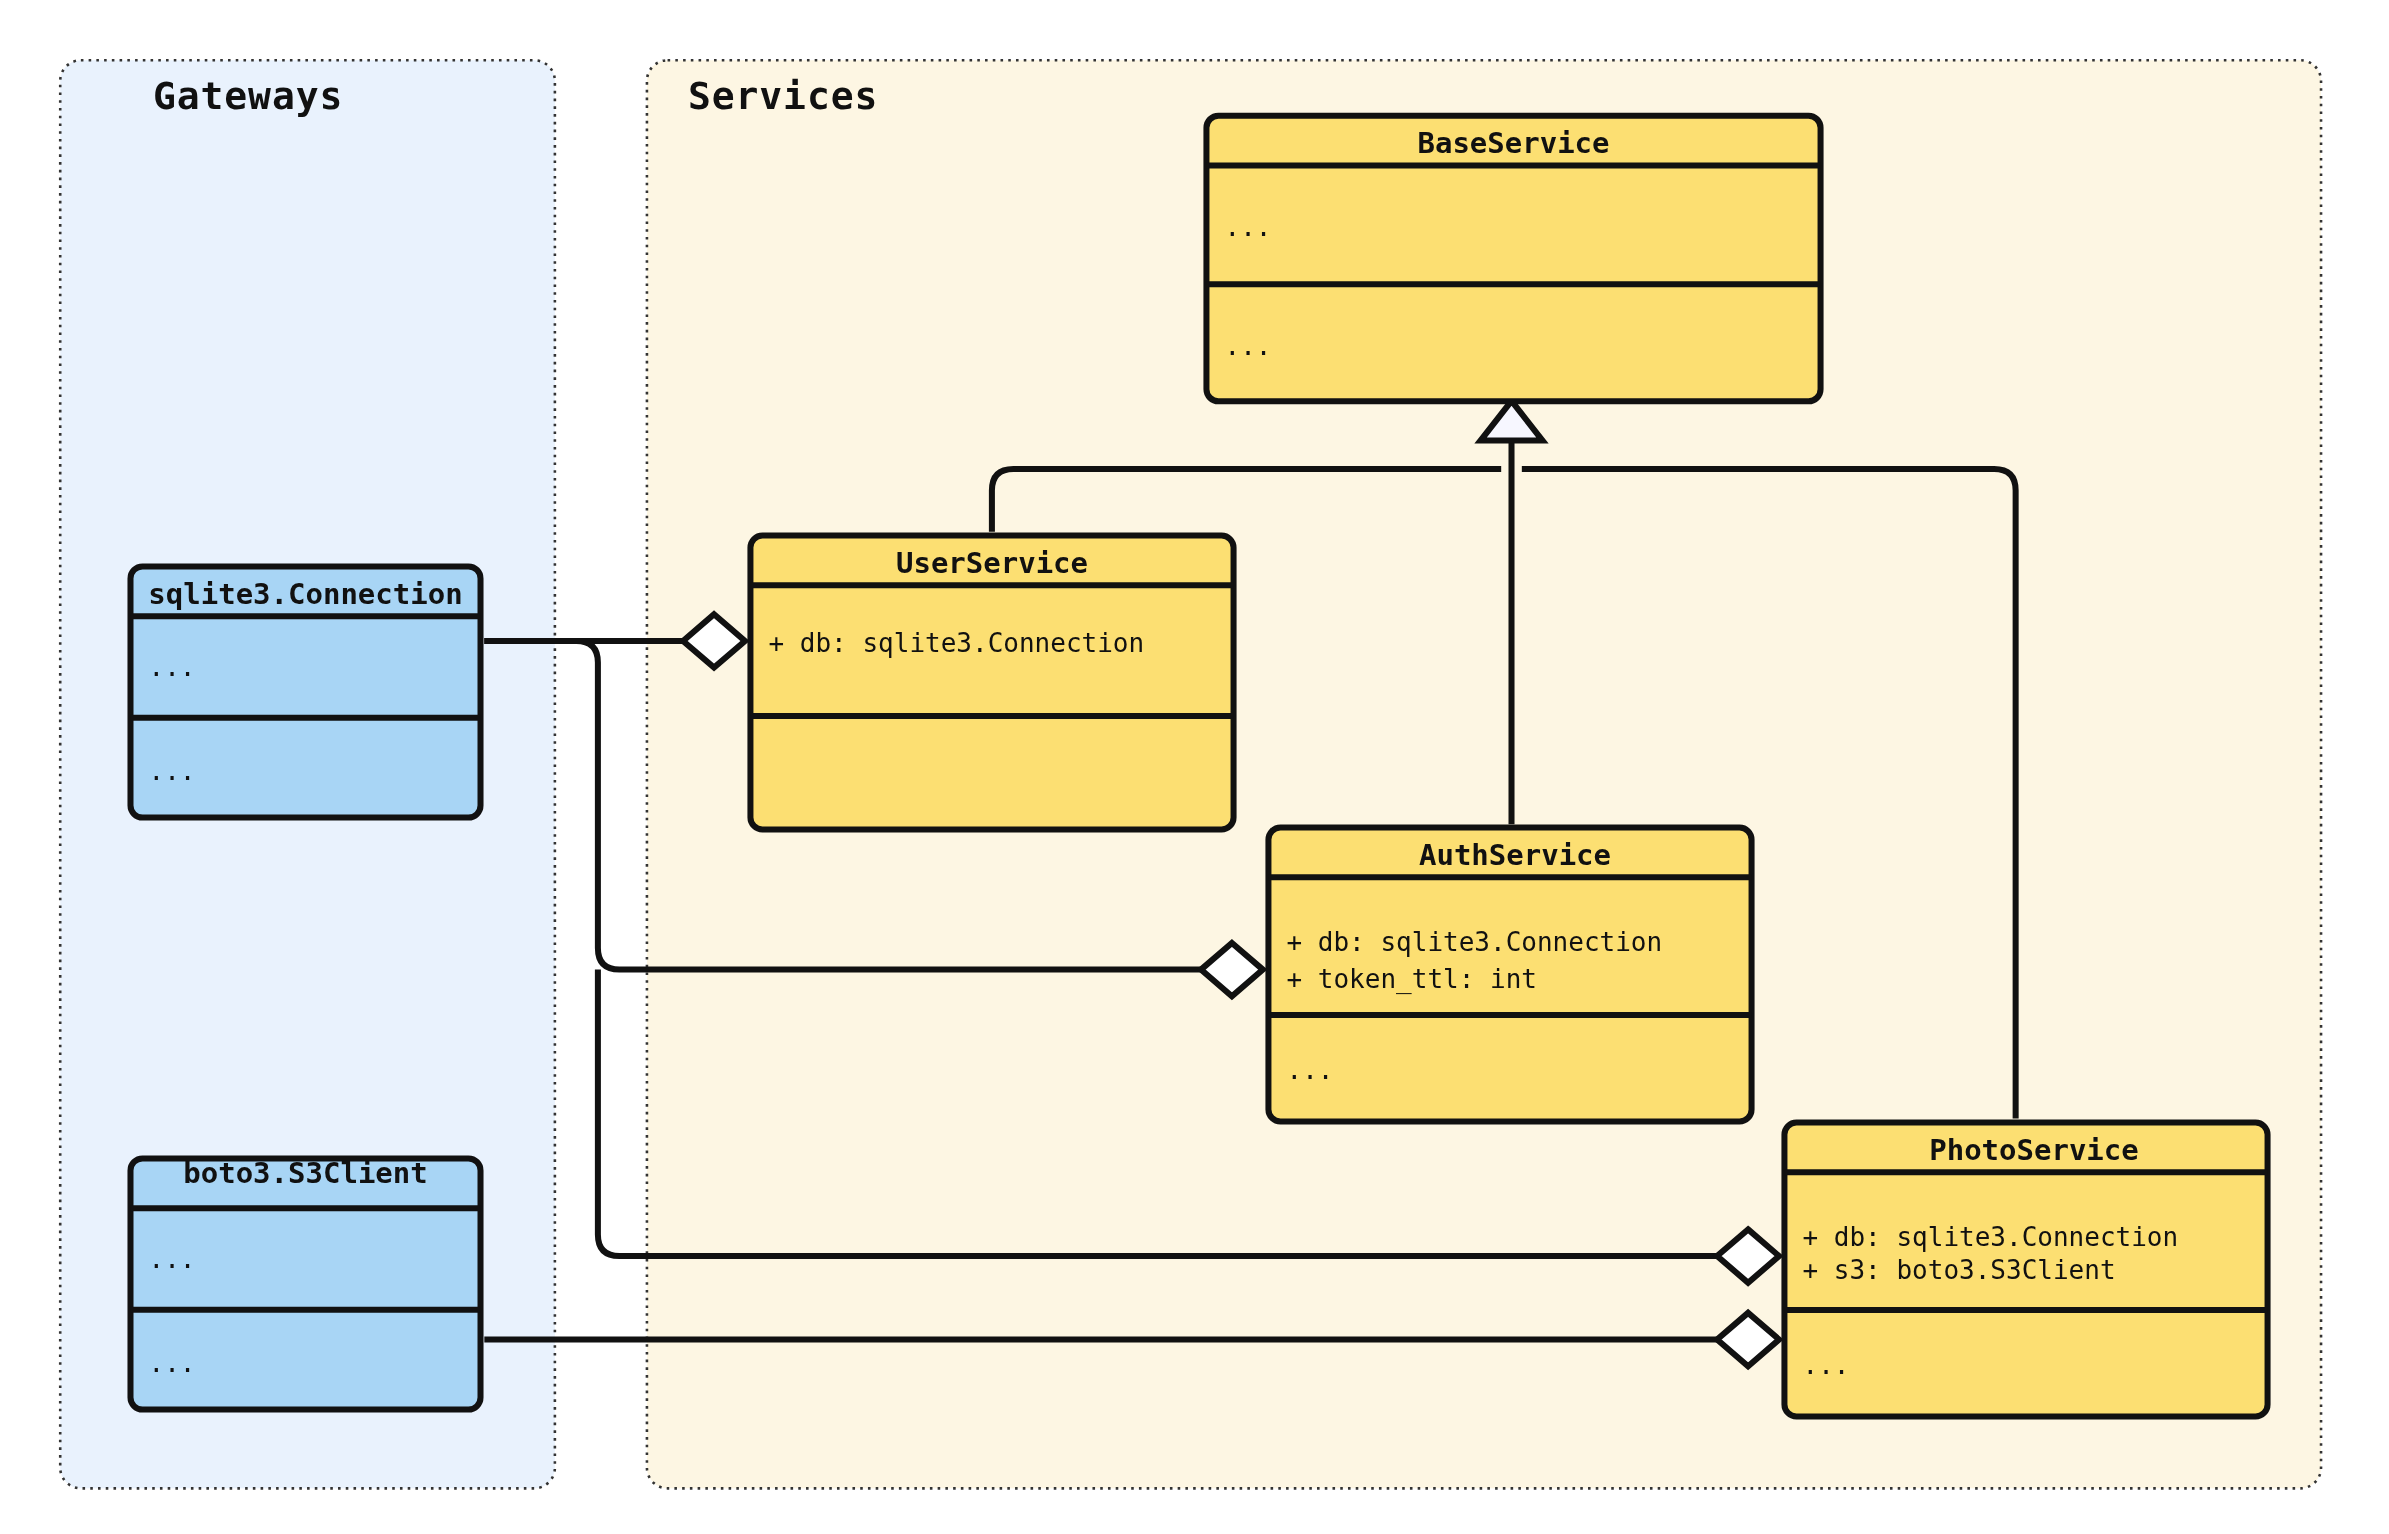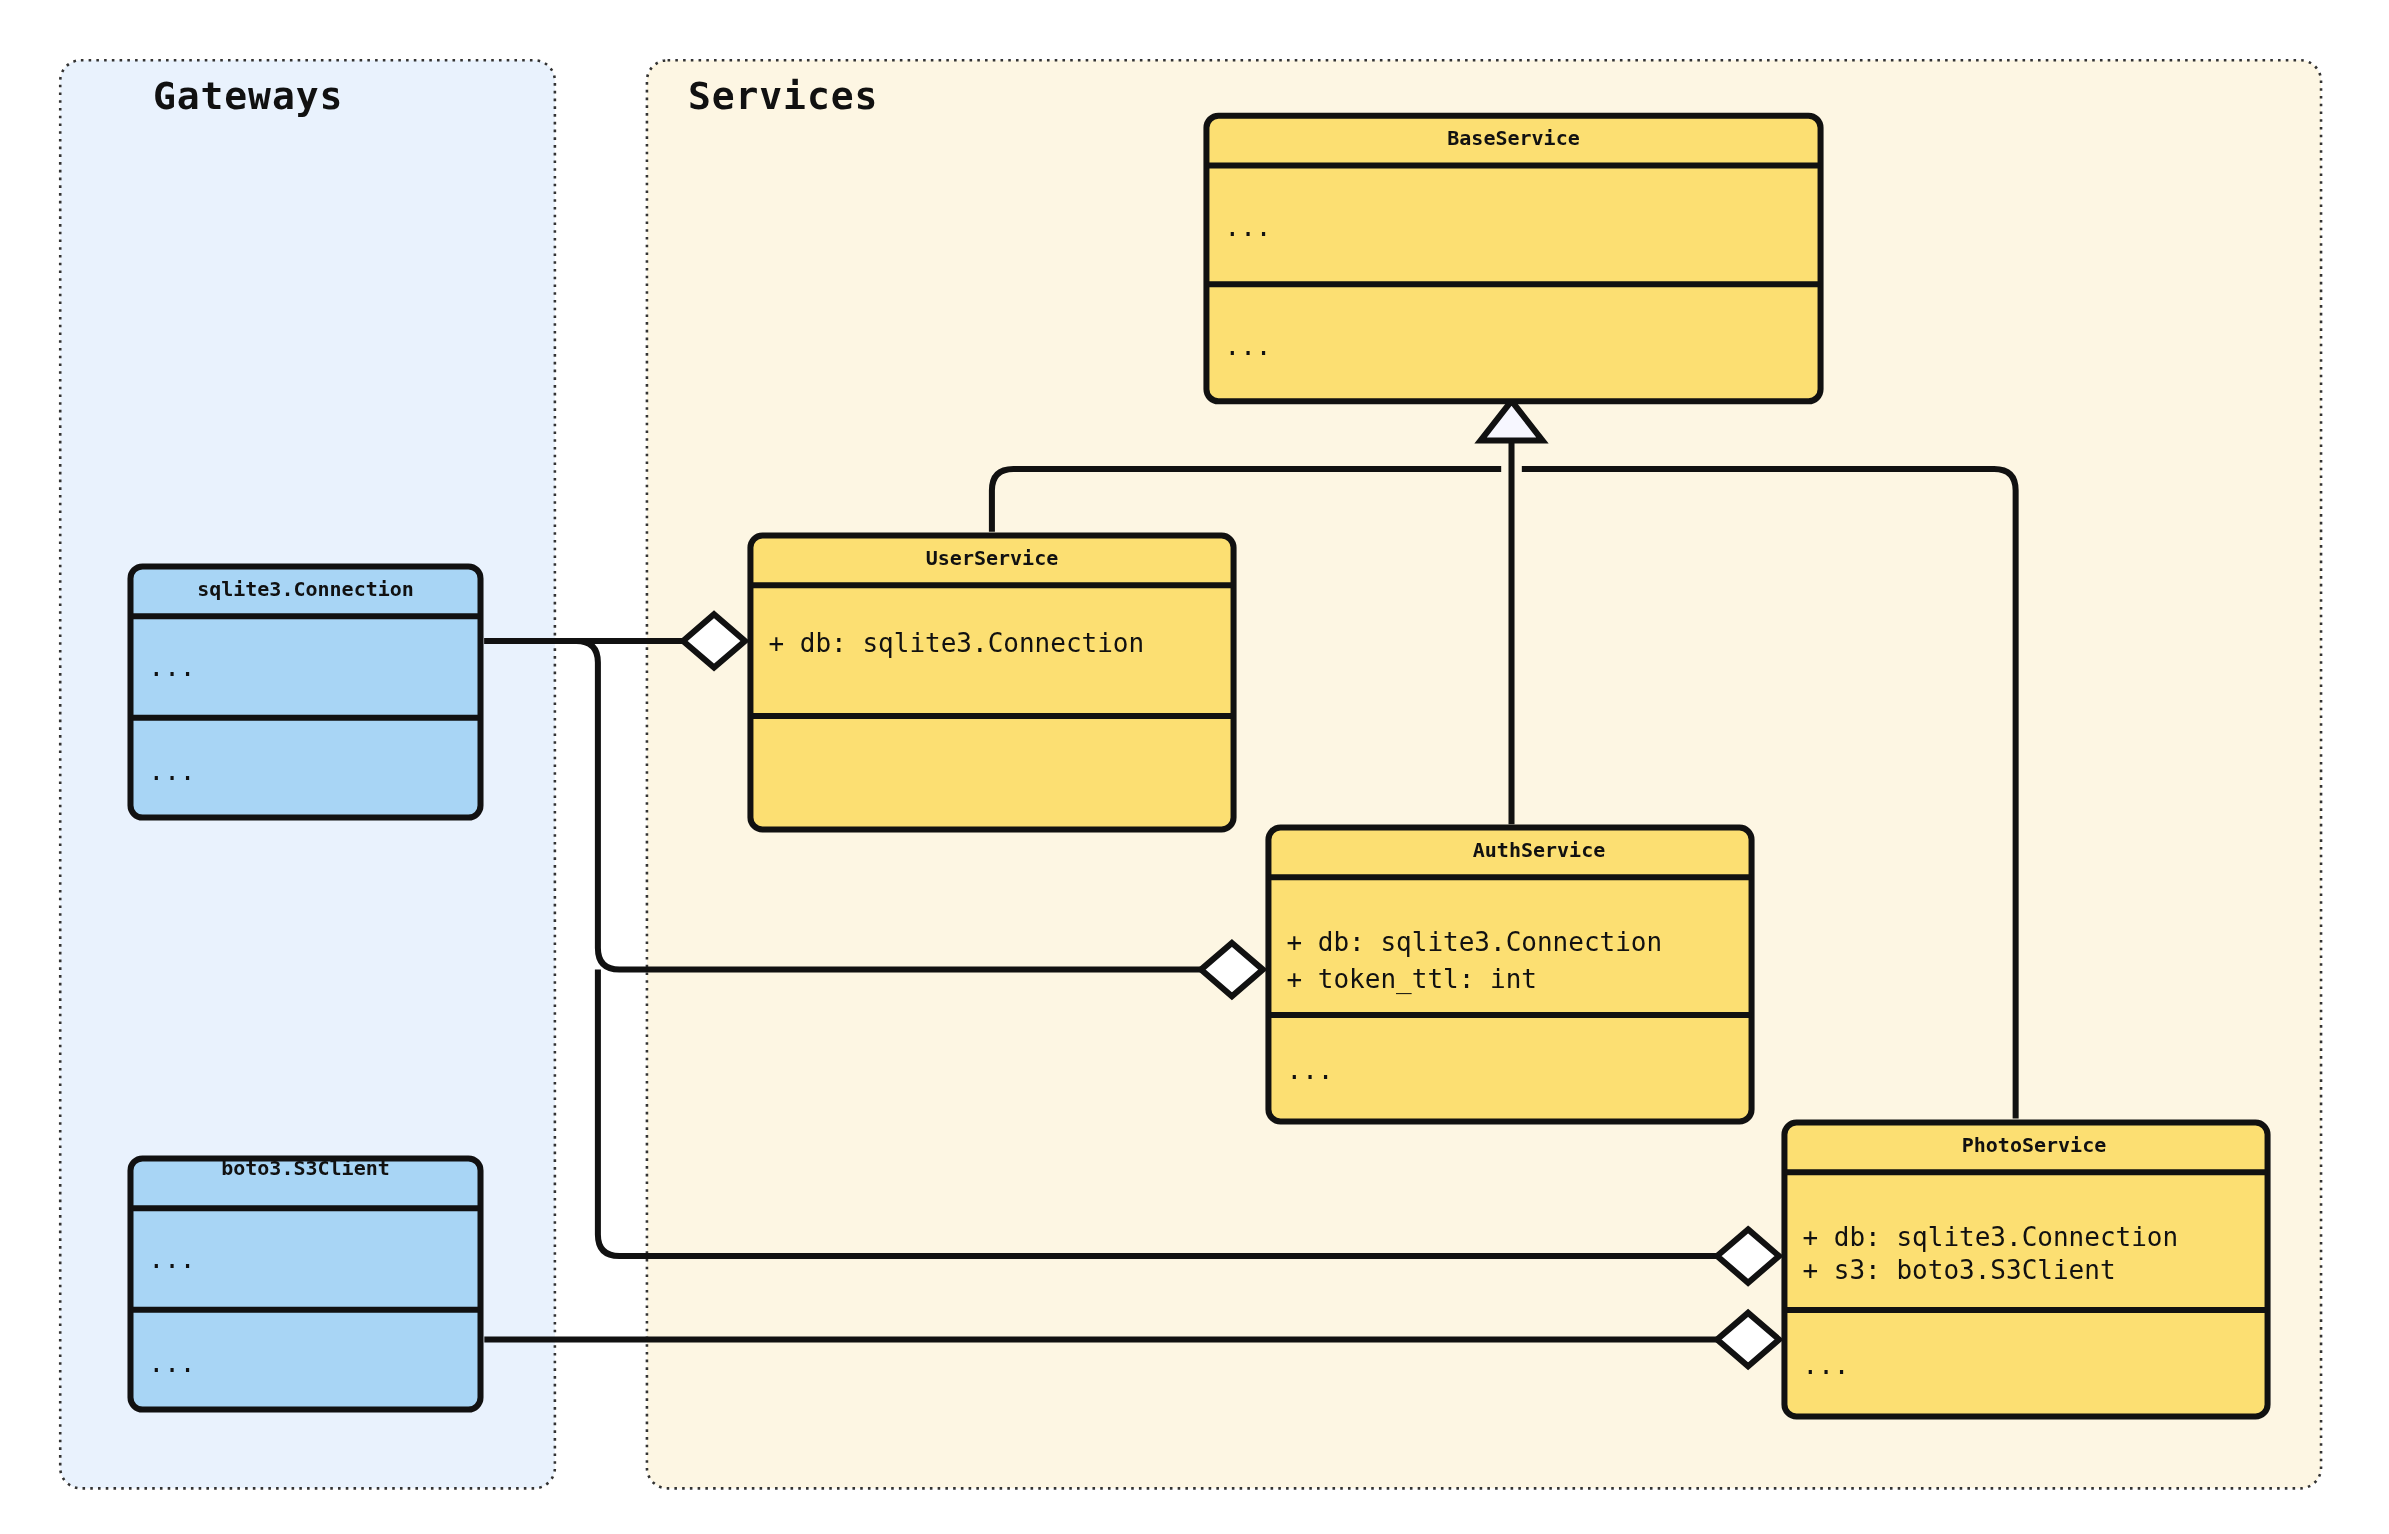--- a/index.html
+++ b/index.html
@@ -36,21 +36,21 @@
   .cls {
     position: absolute;
     box-sizing: border-box;
   }
   .cls-name {
     position: absolute;
     width: 100%;
     text-align: center;
     font-family: "DejaVu Sans Mono", monospace;
     font-weight: bold;
-    font-size: 20px;
+    font-size: 29px;
     color: #111111;
     white-space: nowrap;
     overflow: hidden;
   }
   .cls-line {
     position: absolute;
     font-family: "DejaVu Sans Mono", monospace;
     font-size: 26px;
     color: #111111;
     white-space: pre;
@@ -128,21 +128,21 @@
   <div class="cls" style="left:747px; top:532px; width:490px; height:301px;">
     <svg class="layer" style="width:490px;height:301px;" viewBox="0 0 570 350" width="490" height="301">
       <rect x="4" y="4" width="562" height="342" rx="14" ry="14" fill="#fcdf72" stroke="#111111" stroke-width="7"></rect>
       <line x1="4" y1="62" x2="566" y2="62" stroke="#111111" stroke-width="7"></line>
       <line x1="4" y1="214" x2="566" y2="214" stroke="#111111" stroke-width="7"></line>
     </svg>
     <div class="cls-name" style="top:13.8px;text-align:center;">UserService</div>
     <div class="cls-line" style="left:21.5px; top:96px;">+ db: sqlite3.Connection</div>
   </div>
 
-  <div class="cls" style="left:1265px; top:824px; width:500px; height:301px;padding-left:24px;">
+  <div class="cls" style="left:1265px; top:824px; width:500px; height:301px;">
     <svg class="layer" style="width:490px;height:301px;" viewBox="0 0 570 350" width="490" height="301">
       <rect x="4" y="4" width="562" height="342" rx="14" ry="14" fill="#fcdf72" stroke="#111111" stroke-width="7"></rect>
       <line x1="4" y1="62" x2="566" y2="62" stroke="#111111" stroke-width="7"></line>
       <line x1="4" y1="222" x2="566" y2="222" stroke="#111111" stroke-width="7"></line>
     </svg>
     <div class="cls-name" style="top:13.8px;">AuthService</div>
     <div class="cls-line" style="left:21.5px; top:103px;">+ db: sqlite3.Connection</div>
     <div class="cls-line" style="left:21.5px; top:140px;">+ token_ttl: int</div>
     <div class="cls-line" style="left:21.5px; top:231px;">...</div>
   </div>

